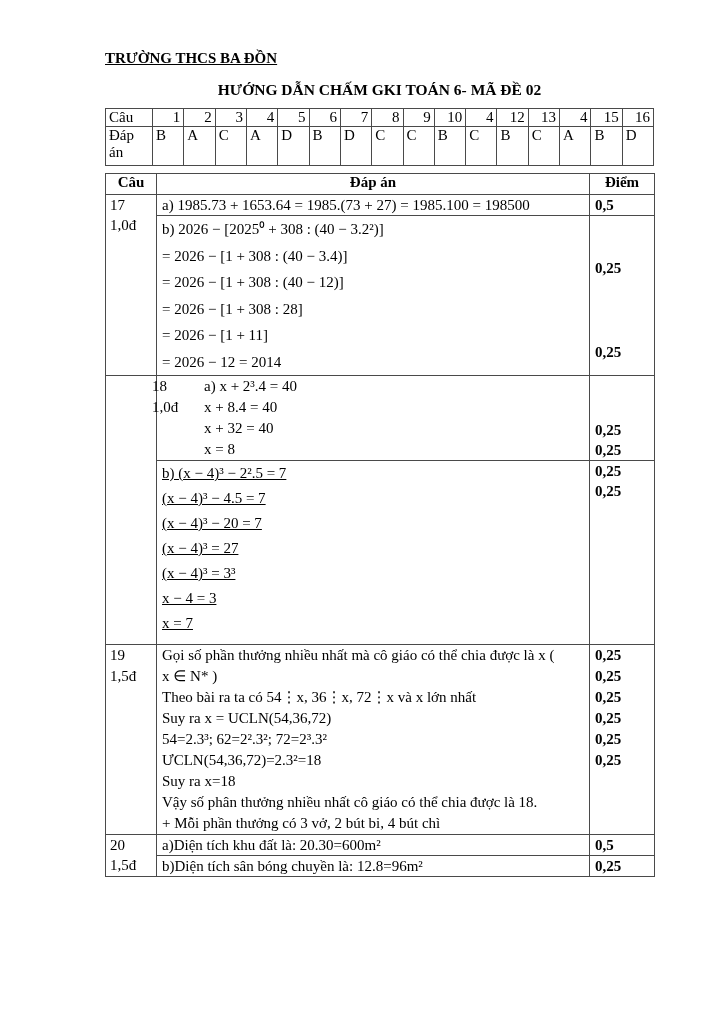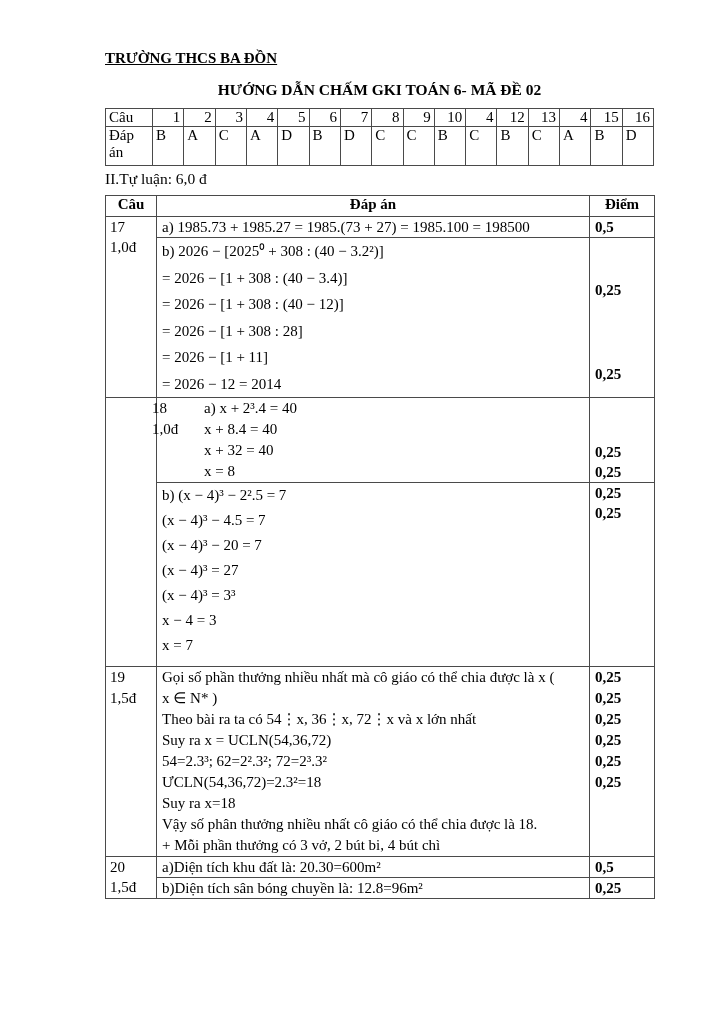--- a/index.html
+++ b/index.html
@@ -27,21 +27,21 @@
   .essay td.cau-cell { padding-left:4px; }
   .essay td.ans-cell { padding-left:5px; }
   .essay td.pts-cell { padding-left:5px;font-weight:bold; }
 
   .ln { line-height:20px; }
   .r17a { height:21px;margin-left:28px; }
   .r17b .ln { line-height:26.5px; }
   .r17b td { height:160px; }
   .r18a .ln { line-height:21px;margin-left:42px; }
   .r18a td { height:85px; }
-  .r18b .ln { line-height:25px; }
+  .r18b .ln { line-height:25px;text-decoration:underline; }
   .r18b td { height:184px; }
   .r19 .ln { line-height:21px; }
   .r19 td { height:177px; }
   .r20 td { height:21px; }
   .mt42 { margin-top:42px; }
   .mt64 { margin-top:64px; }
   .mt44 { margin-top:44px; }
   .pts-ln { line-height:20px; }
   .r19 .pts-ln { line-height:21px; }
 </style>
@@ -109,42 +109,41 @@
         <td>C</td>
         <td>B</td>
         <td>C</td>
         <td>A</td>
         <td>B</td>
         <td>D</td>
       </tr>
     </tbody>
       </table>
 
-    <div class="sec2-heading">II.Tự luận: 6,0 đ</div>
 
     <table class="essay">
       <colgroup>
         <col style="width:51px">
           <col style="width:433px">
           <col style="width:65px">
       </colgroup>
       <tbody>
           <tr>
         <td class="head">Câu</td>
         <td class="head">Đáp án</td>
         <td class="head">Điểm</td>
       </tr>
 
       <tr class="r17a">
         <td class="cau-cell" rowspan="2">
           <div class="ln">17</div>
           <div class="ln">1,0đ</div>
         </td>
         <td class="ans-cell">
-          <div class="ln">a) 1985.73 + 1985.27 = 1985.(73 + 27) = 1985.100 = 198500</div>
+          <div class="ln">a) 1985.73 + 1653.64 = 1985.(73 + 27) = 1985.100 = 198500</div>
         </td>
         <td class="pts-cell">
           <div class="pts-ln">0,5</div>
         </td>
       </tr>
       <tr class="r17b">
         <td class="ans-cell">
           <div class="ln">b) 2026 − [2025⁰ + 308 : (40 − 3.2²)]</div>
           <div class="ln">= 2026 − [1 + 308 : (40 − 3.4)]</div>
           <div class="ln">= 2026 − [1 + 308 : (40 − 12)]</div>

